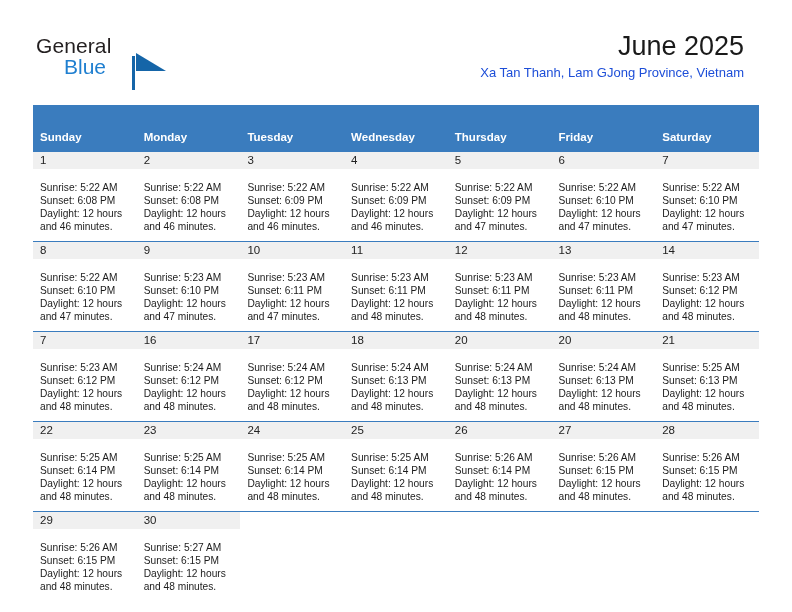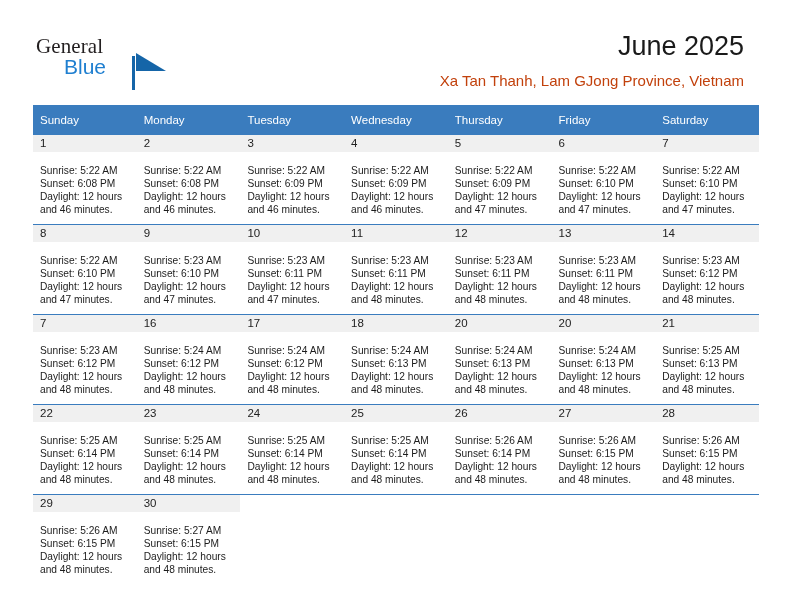--- a/index.html
+++ b/index.html
@@ -36,21 +36,21 @@
     width: 230px;
     height: 56px;
   }
   .brand-general {
     position: absolute;
     left: 0;
     top: 0;
     font-size: 21px;
     letter-spacing: 0.1px;
     color: #231f20;
-    font-family: Liberation Serif, serif;
+    font-family: Liberation Sans, sans-serif;
   }
   .brand-blue {
     position: absolute;
     left: 28px;
     top: 21px;
     font-size: 21px;
     color: #1f7fd0;
     font-family: "Liberation Sans", sans-serif;
   }
   .brand-triangle {
@@ -78,46 +78,46 @@
     text-align: right;
   }
   .cal-title {
     font-size: 27px;
     color: #1a1a1a;
     line-height: 32px;
     white-space: nowrap;
     font-weight: normal;
   }
   .cal-subtitle {
-    margin-top: 10px;
-    font-size: 15px;
-    color: #c2410c;
+    margin-top: 2px;
+    font-size: 13px;
+    color: #1d4ed8;
     line-height: 17px;
     white-space: nowrap;
   }
 
   
   .calendar {
     position: absolute;
     left: 33px;
     top: 105px;
     width: 726px;
     border-collapse: collapse;
     table-layout: fixed;
   }
   .calendar col {
     width: 103.71px;
   }
   .calendar th {
     background: #3a7cbe;
     color: #ffffff;
     font-size: 11.5px;
-    font-weight: normal;
+    font-weight: bold;
     text-align: left;
-    padding: 5px 0 5px 7px;
+    padding: 22px 0 5px 7px;
     height: 19px;
     vertical-align: middle;
     border: none;
   }
   .calendar td {
     vertical-align: top;
     padding: 0;
     border: none;
     height: 90px;
   }

